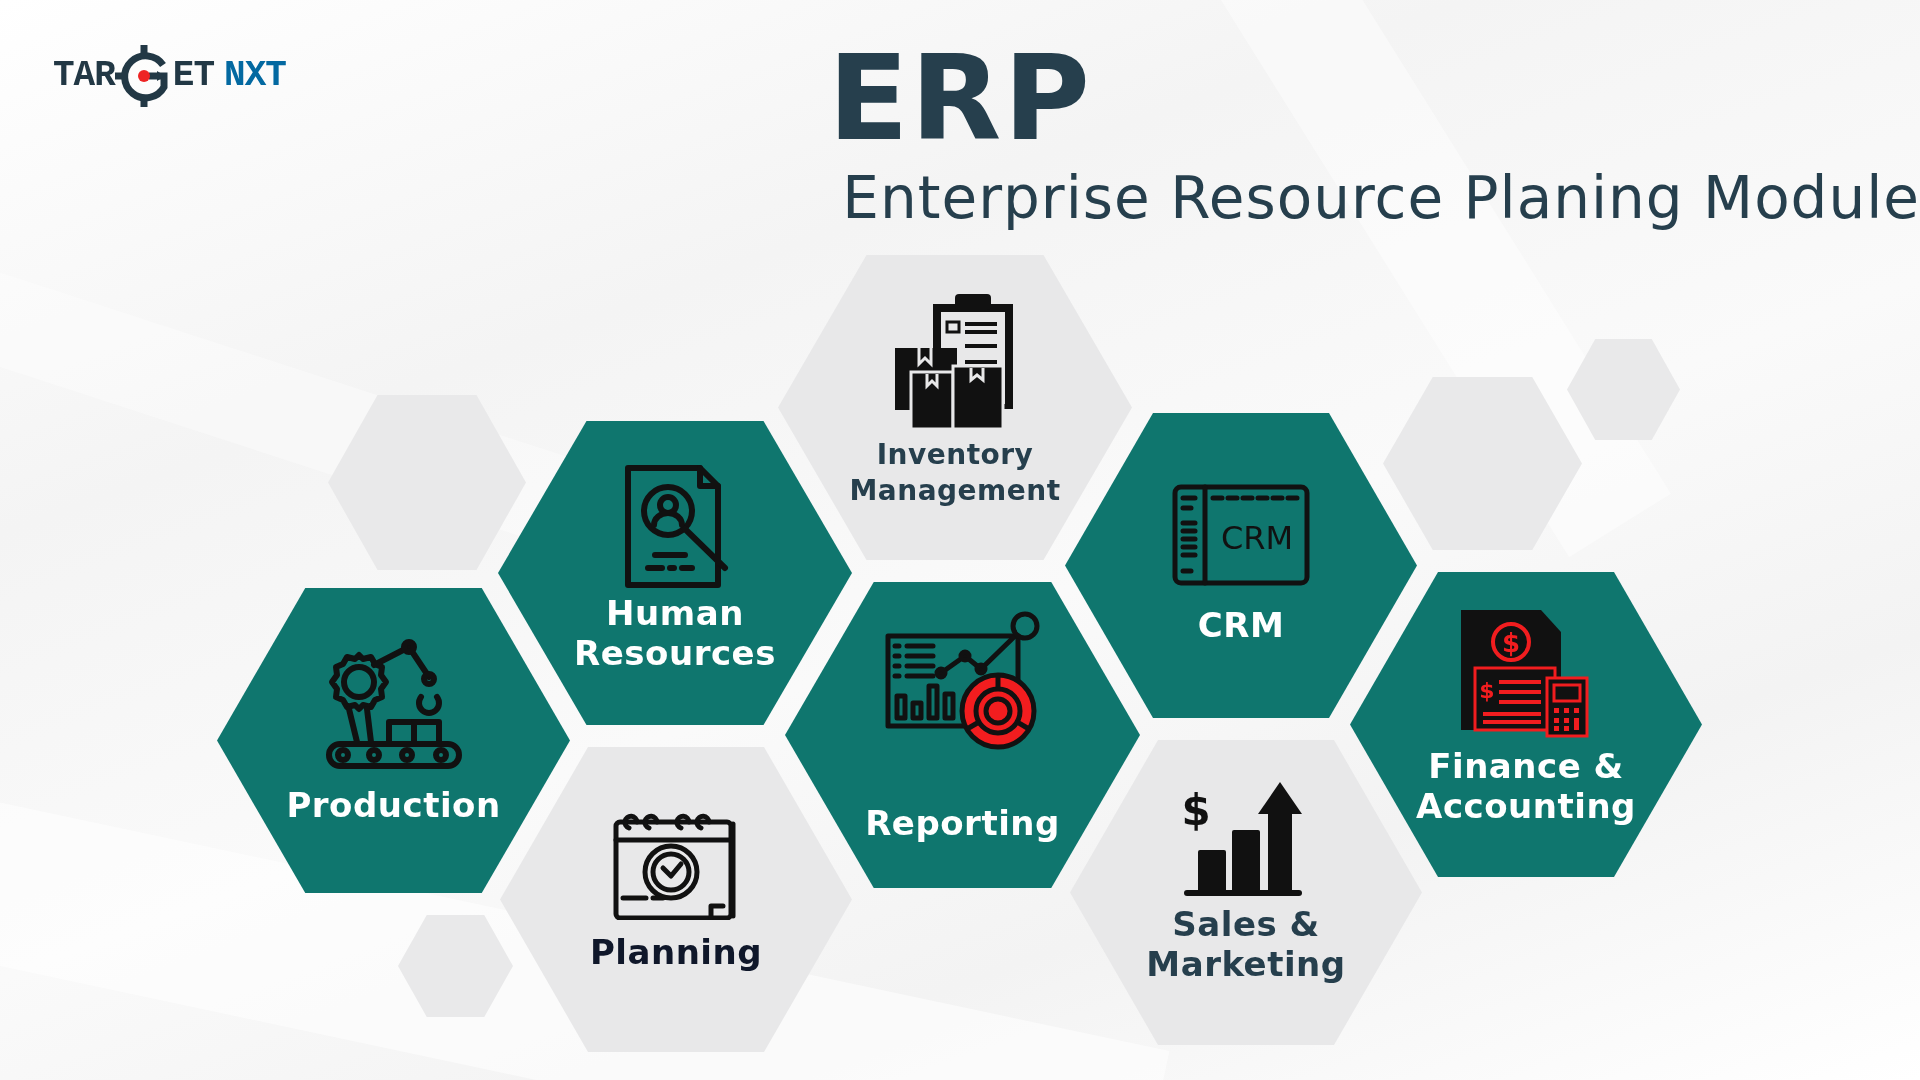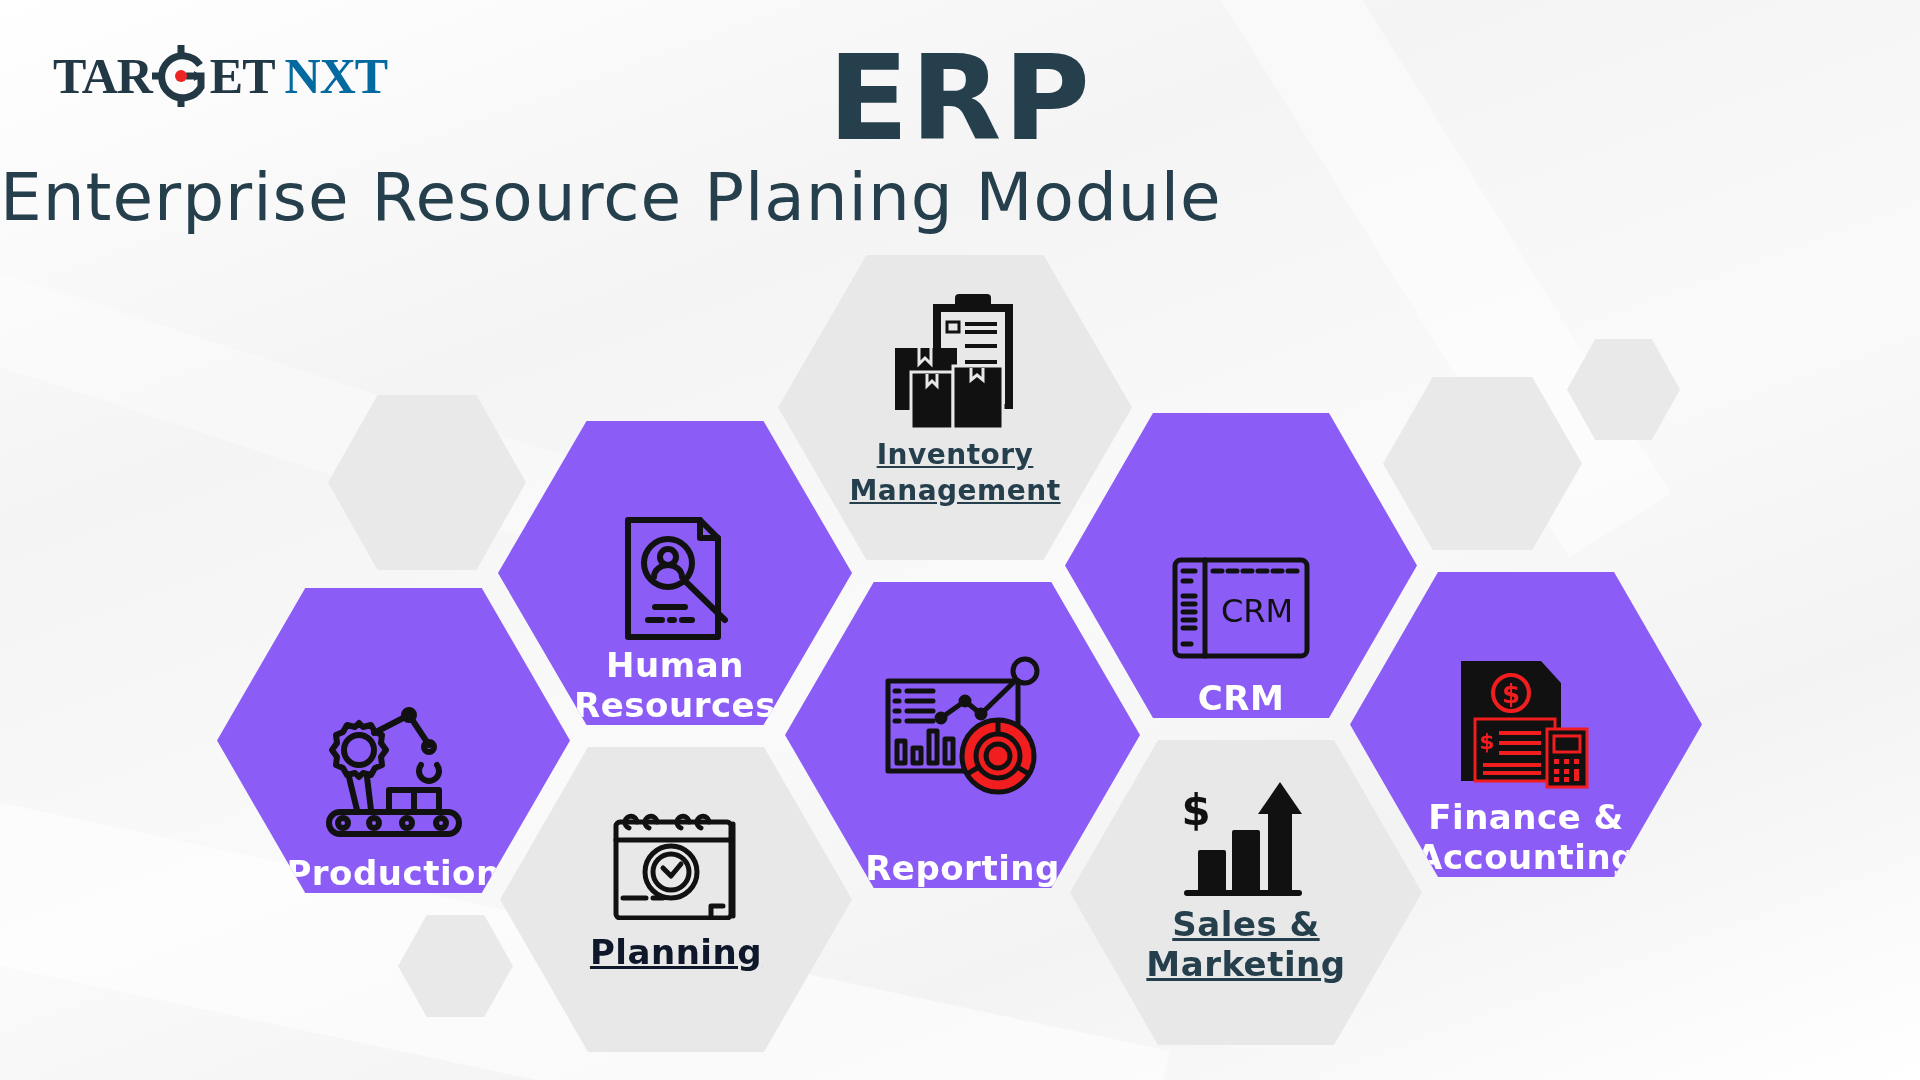--- a/index.html
+++ b/index.html
@@ -8,52 +8,52 @@
       background: linear-gradient(160deg, #ffffff 0%, #f4f4f4 30%, #fafafa 55%, #f3f3f3 75%, #ffffff 100%);
       font-family: "DejaVu Sans", "Liberation Sans", sans-serif;
     }
     .band { position: absolute; background: rgba(255,255,255,0.55); transform-origin: 0 0; }
     .band.b1 { left: -200px; top: 760px; width: 1400px; height: 160px; transform: rotate(12deg); }
     .band.b2 { left: 1300px; top: -100px; width: 700px; height: 120px; transform: rotate(58deg); background: rgba(255,255,255,0.45); }
     .band.b3 { left: -100px; top: 240px; width: 900px; height: 90px; transform: rotate(18deg); background: rgba(255,255,255,0.35); }
 
     
     .logo { position: absolute; left: 53px; top: 43px; height: 66px; display: flex; align-items: center; }
-    .logo-text { font-family: Liberation Serif, serif; font-weight: bold; font-size: 50px; letter-spacing: -1px; line-height: 1; }
+    .logo-text { font-family: Liberation Mono, monospace; font-weight: bold; font-size: 36px; letter-spacing: -1px; line-height: 1; }
     .logo-dark { color: #223845; }
     .logo-red { color: #0369a1; margin-left: 10px; }
     .logo-target { width: 62px; height: 66px; margin: 0 -2px; display: inline-block; }
 
     
     .title {
       position: absolute; left: 0; width: 1920px; top: 38px; text-align: center;
       font-family: "DejaVu Sans", sans-serif; font-weight: bold; font-size: 118px; line-height: 120px;
       color: #263f4d; letter-spacing: 2px;
     }
     .subtitle {
-      position: absolute; left: 0; width: 1920px; top: 163px; text-align: left;
-      font-family: "DejaVu Sans", sans-serif; font-size: 66px; line-height: 70px;
+      position: absolute; left: 0; width: 1920px; top: 163px; text-align: right;
+      font-family: "DejaVu Sans", sans-serif; font-size: 58px; line-height: 70px;
       color: #263f4d; letter-spacing: 1px;
     }
 
     
     .hex {
       position: absolute;
       clip-path: polygon(25% 0, 75% 0, 100% 50%, 75% 100%, 25% 100%, 0 50%);
       display: flex; flex-direction: column; align-items: center; justify-content: center;
     }
-    .hex.red { background: #8b5cf6; justify-content: flex-end; }
+    .hex.red { background: #0f766e; }
     .hex.grey { background: #e8e8e9; }
     .hex.deco { background: #e9e9ea; }
     .hex-label {
       font-family: "DejaVu Sans", sans-serif; font-weight: bold; text-align: center;
       font-size: 34px; line-height: 40px; letter-spacing: 0.5px; white-space: pre-line;
     }
     .hex.red .hex-label { color: #ffffff; }
-    .hex.grey .hex-label { color: #263f4d; text-decoration: underline; }
+    .hex.grey .hex-label { color: #263f4d; }
     .hex-icon { display: block; }
   </style>
 </head>
 <body>
 
 <div class="band b1"></div>
 <div class="band b2"></div>
 <div class="band b3"></div>
 
 <div class="logo">

